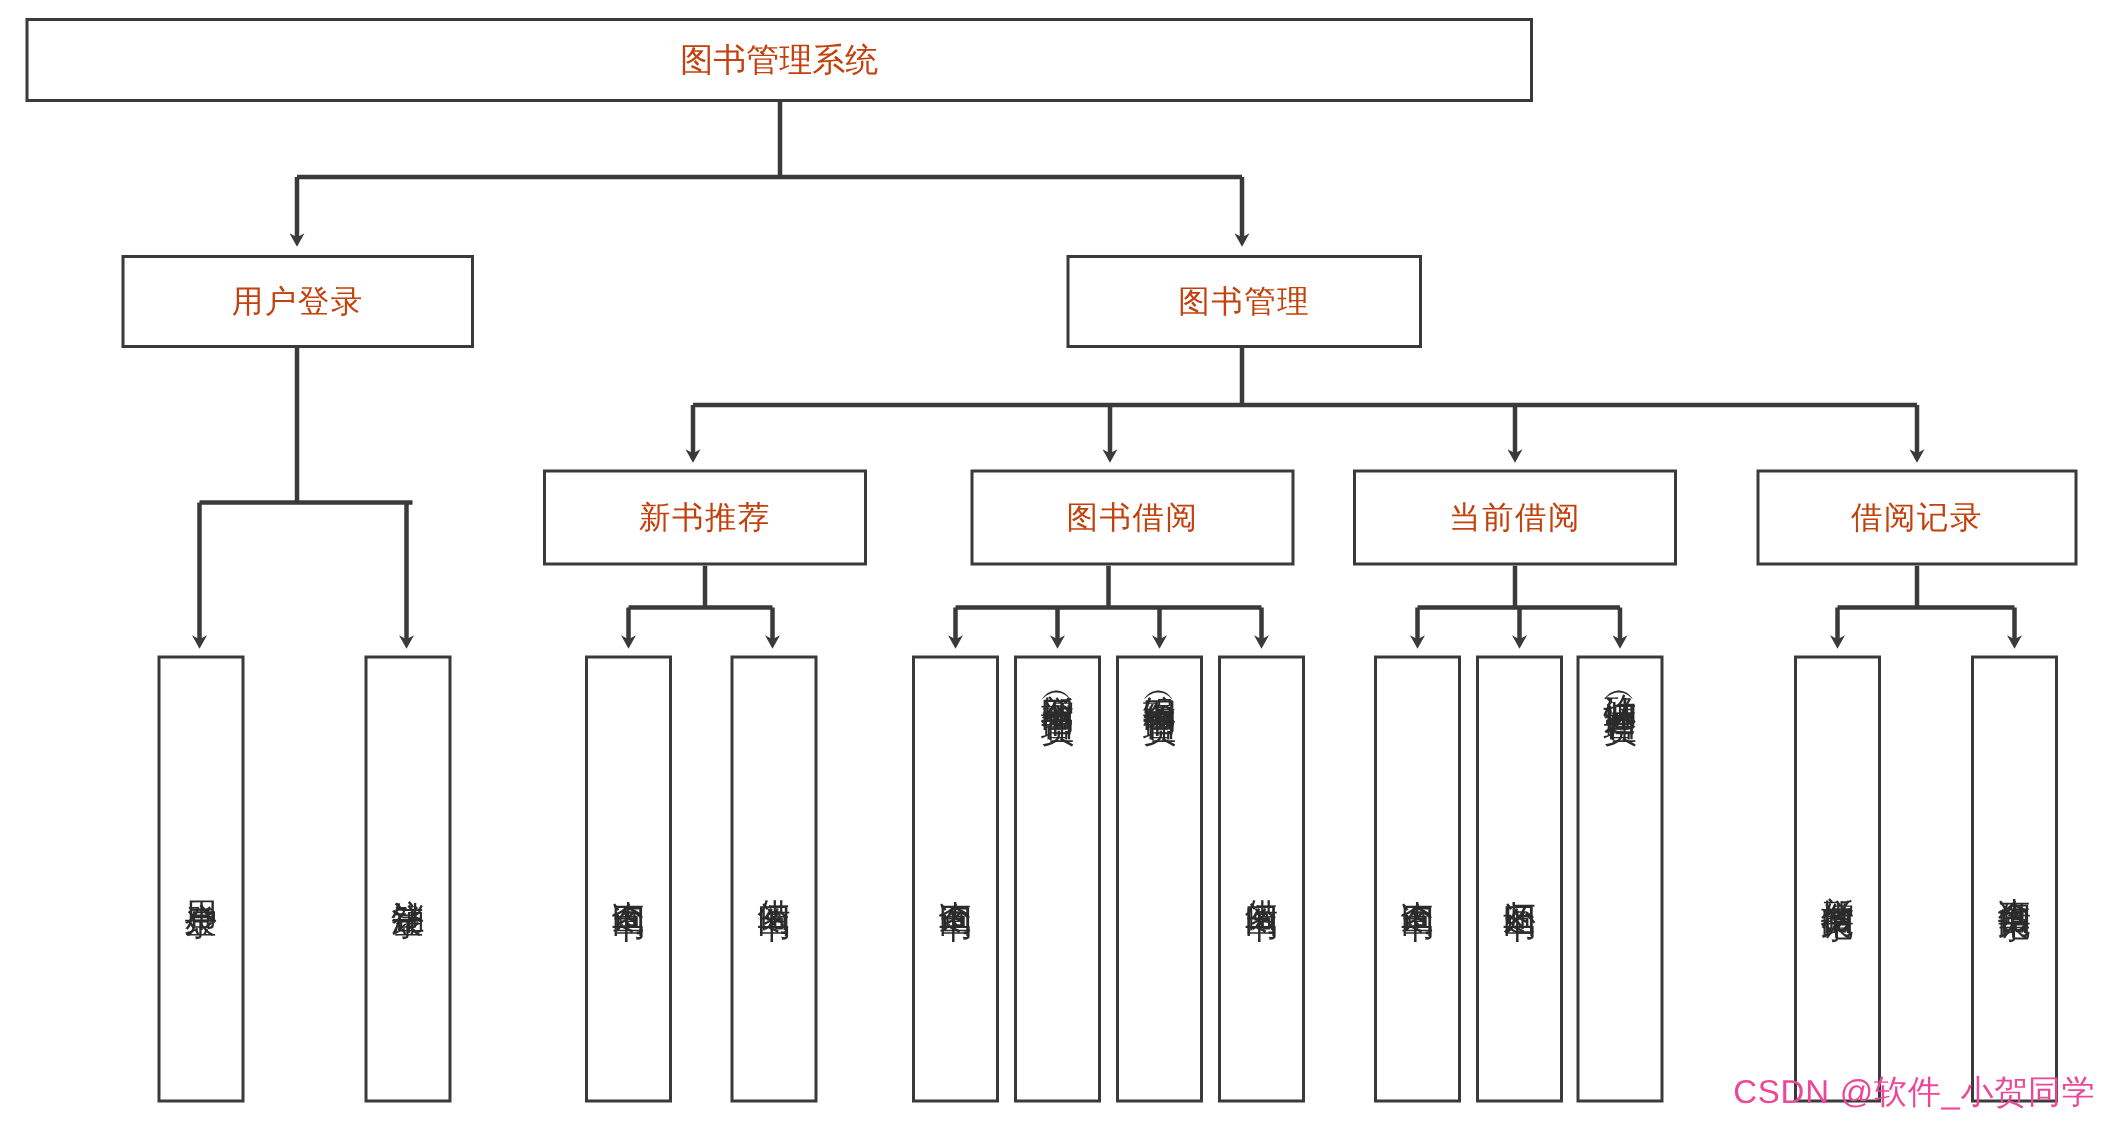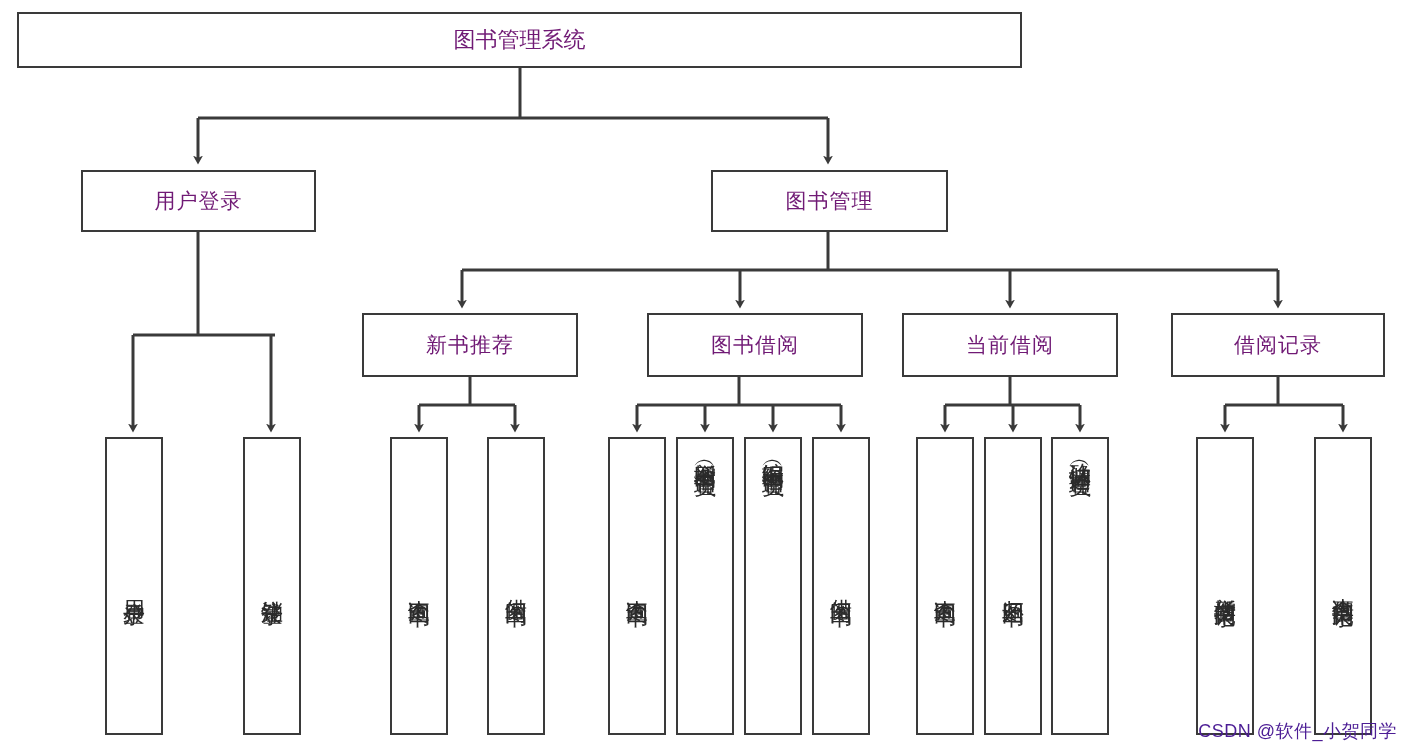--- a/index.html
+++ b/index.html
@@ -1,29 +1,29 @@
 <!DOCTYPE html>
 <html><head>
 <meta charset="utf-8">
 <style>
   html,body{margin:0;padding:0;background:#ffffff;}
   body{width:1405px;height:747px;font-family:"Liberation Sans","DejaVu Sans",sans-serif;}
   #stage{position:relative;width:1405px;height:747px;overflow:hidden;background:#fff;}
   #edges{position:absolute;left:0;top:0;width:1405px;height:747px;}
   .node{position:absolute;box-sizing:border-box;border:2px solid #3a3a3a;background:#fff;
-        display:flex;align-items:center;justify-content:center;color:#701a75;}
+        display:flex;align-items:center;justify-content:center;color:#c2410c;}
   .node.h{font-size:21px;letter-spacing:1px;}
   .node.root{font-size:22px;}
   .leaf{position:absolute;box-sizing:border-box;border:2px solid #3a3a3a;background:#fff;
         display:flex;align-items:flex-start;justify-content:center;overflow:hidden;}
   .vtext{writing-mode:vertical-rl;text-orientation:upright;font-size:22px;line-height:1.28;
          color:#2b2b2b;letter-spacing:2px;padding-top:6px;white-space:nowrap;}
   .leaf.center{align-items:center;}
   .leaf.center .vtext{padding-top:0;}
-  #watermark{position:absolute;right:8px;bottom:4px;font-size:18px;color:#4c1d95;
+  #watermark{position:absolute;right:8px;bottom:4px;font-size:22px;color:#ec4899;
              letter-spacing:0.5px;white-space:nowrap;}
 </style>
 </head>
 <body>
 
 <div id="stage">
 
   <svg id="edges" viewBox="0 0 1405 747" xmlns="http://www.w3.org/2000/svg">
     <defs>
       <marker id="arrow" markerWidth="10" markerHeight="10" refX="4.5" refY="5" orient="auto" markerUnits="userSpaceOnUse">

